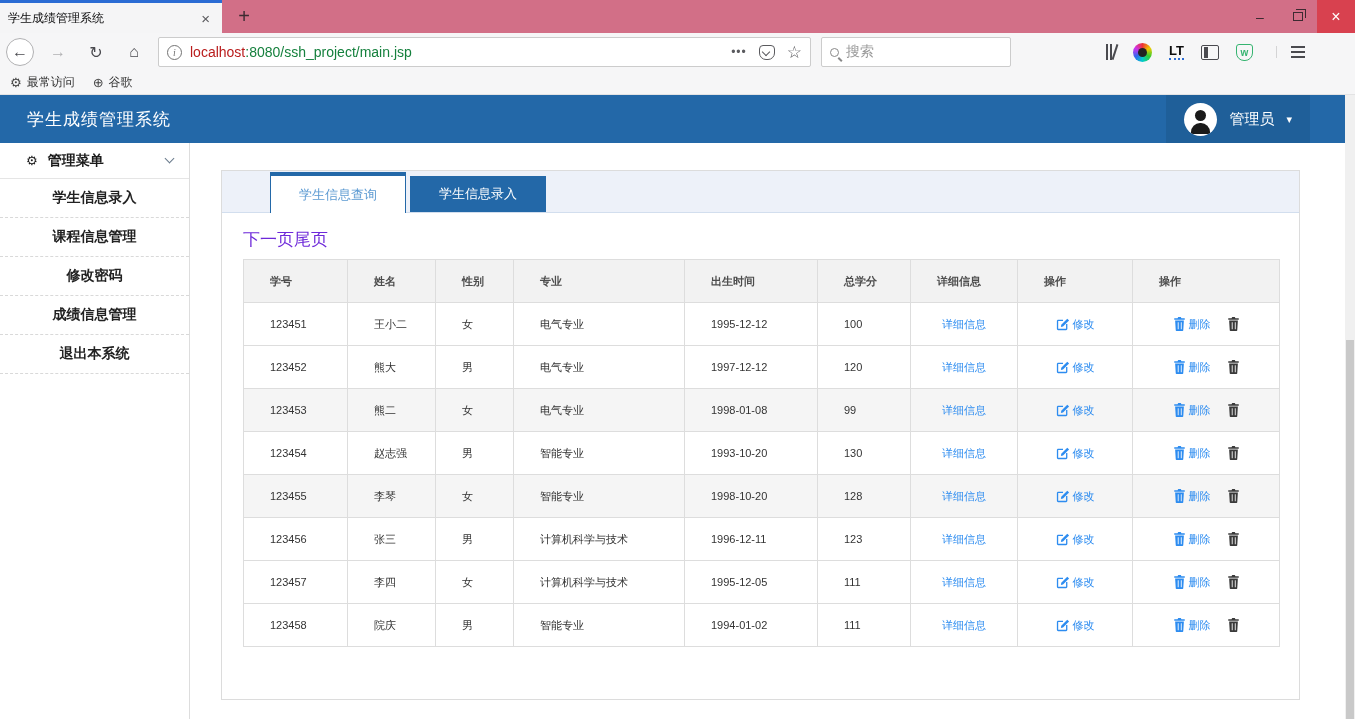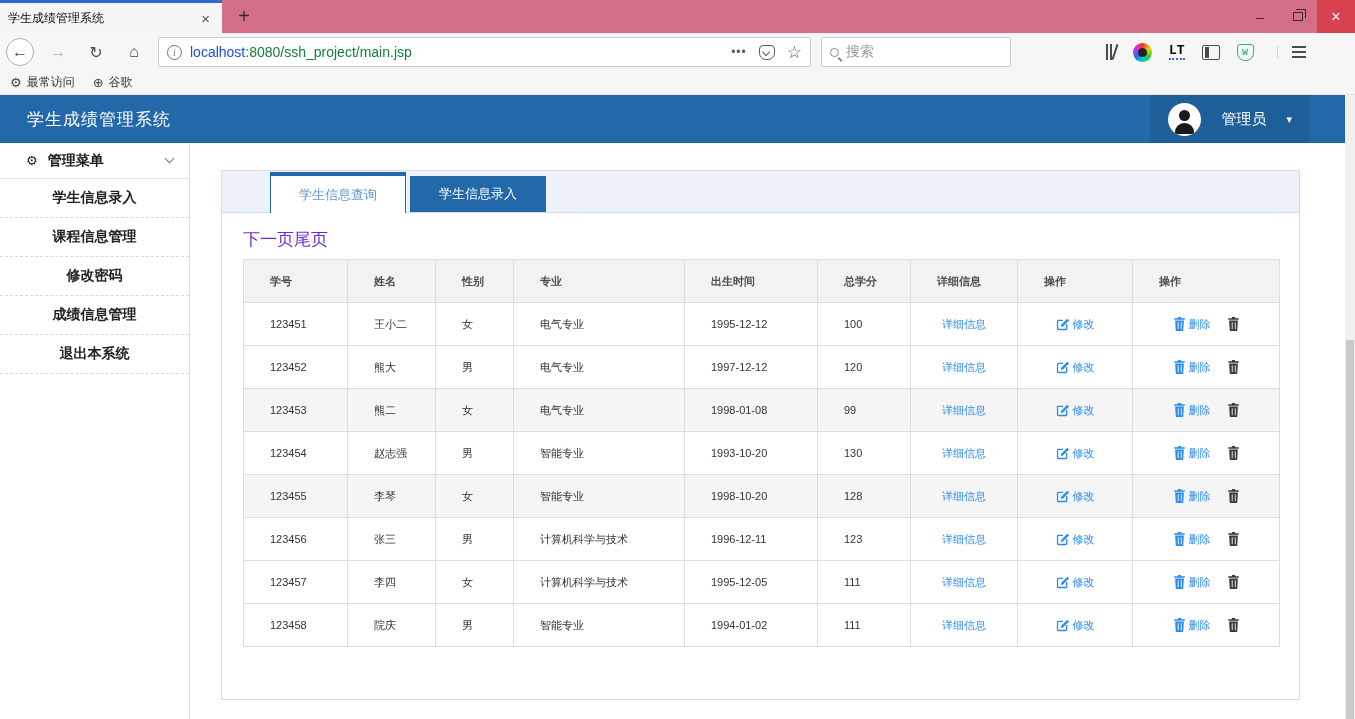--- a/index.html
+++ b/index.html
@@ -28,35 +28,35 @@
   .navic { width:28px; height:28px; display:flex; align-items:center; justify-content:center;
     font-size:16px; color:#4a4a4f; }
   .navic.back { border:1px solid #b1b1b3; border-radius:50%; background:#fff; }
   .navic.fwd { color:#b1b1b3; }
   .urlbar { width:653px; height:30px; background:#fff; border:1px solid #ccc; border-radius:2px;
     display:flex; align-items:center; padding:0 8px; gap:8px; }
   .infoicon { width:15px; height:15px; border:1px solid #737373; border-radius:50%; color:#737373;
     font-size:10px; font-style:italic; font-family:"Liberation Serif",serif;
     display:flex; align-items:center; justify-content:center; flex:none; }
   .urltext { flex:1; font-size:14px; white-space:nowrap; overflow:hidden; }
-  .urlhost { color:#1d4ed8; } .urlrest { color:#15803d; }
+  .urlhost { color:#b91c1c; } .urlrest { color:#15803d; }
   .urlactions { display:flex; align-items:center; gap:12px; color:#5a5a5e; }
   .dots { font-size:12px; letter-spacing:1px; color:#5a5a5e; }
   .pocket { width:16px; height:15px; border:1.5px solid #5a5a5e; border-radius:4px 4px 7px 7px;
     position:relative; }
   .pocket::before { content:""; position:absolute; left:3px; top:3px; width:5px; height:5px;
     border-right:1.5px solid #5a5a5e; border-bottom:1.5px solid #5a5a5e; transform:rotate(45deg); }
   .star { font-size:17px; color:#5a5a5e; }
   .searchbox { margin-left:10px; width:190px; height:30px; background:#fff; border:1px solid #ccc;
     border-radius:2px; display:flex; align-items:center; padding:0 8px; gap:7px; }
   .mag { width:9px; height:9px; border:1.5px solid #888; border-radius:50%; position:relative; flex:none; }
   .mag::after { content:""; position:absolute; left:8px; top:8px; width:5px; height:1.5px;
     background:#888; transform:rotate(45deg); transform-origin:0 0; }
   .searchph { color:#999; font-size:14px; }
-  .toolicons { display:flex; align-items:center; gap:17px; margin-left:95px; color:#4a4a4f;font-family:Liberation Mono, monospace; }
+  .toolicons { display:flex; align-items:center; gap:17px; margin-left:95px; color:#4a4a4f; }
   .lib { display:flex; gap:2px; align-items:flex-end; height:16px; }
   .lib i { width:2px; height:16px; background:#4a4a4f; display:block; }
   .lib i:last-child { transform:rotate(18deg); }
   .colorwheel { width:19px; height:19px; border-radius:50%;
     background:conic-gradient(#e33,#ec0,#3c3,#0cc,#36e,#c3e,#e33); position:relative; }
   .colorwheel::after { content:""; position:absolute; left:5px; top:5px; width:9px; height:9px;
     border-radius:50%; background:#222; }
   .lticon { font-weight:bold; font-size:13px; color:#0c0c0d; border-bottom:2px dotted #2b6cd4;
     line-height:14px; }
   .sidebaric { width:18px; height:15px; border:1.5px solid #4a4a4f; border-radius:2px; position:relative; }
@@ -71,21 +71,21 @@
 
   .bookmarksbar { position:absolute; left:0; top:71px; width:1355px; height:24px; background:#f6f6f7;
     border-bottom:1px solid #e3e3e4; display:flex; align-items:center; gap:18px; padding:0 10px; }
   .bmitem { display:flex; align-items:center; gap:5px; font-size:12px; color:#333; }
   .bmicon { font-size:13px; color:#444; line-height:1; }
 
   
   .appheader { position:absolute; left:0; top:95px; width:1345px; height:48px; background:#2368a8; }
   .apptitle { position:absolute; left:27px; top:13px; color:#fff; font-size:17px; letter-spacing:1px; }
   .adminbtn { position:absolute; right:35px; top:0; height:48px; background:#1f5f99;
-    display:flex; align-items:center; gap:20px; padding:0 18px; cursor:pointer; }
+    display:flex; align-items:center; gap:12px; padding:0 18px; cursor:pointer; }
   .avatar { width:33px; height:33px; border-radius:50%; background:#fff; position:relative; overflow:hidden; }
   .avatar .head { position:absolute; left:11px; top:7px; width:11px; height:11px; border-radius:50%;
     background:#1a1a1a; }
   .avatar .shoulders { position:absolute; left:7px; top:20px; width:19px; height:11px;
     border-radius:9px 9px 0 0; background:#1a1a1a; }
   .adminlabel { color:#fff; font-size:15px; }
   .admincaret { color:#fff; font-size:11px; }
 
   
   .sidebar { position:absolute; left:0; top:143px; width:190px; height:576px; background:#fff;

